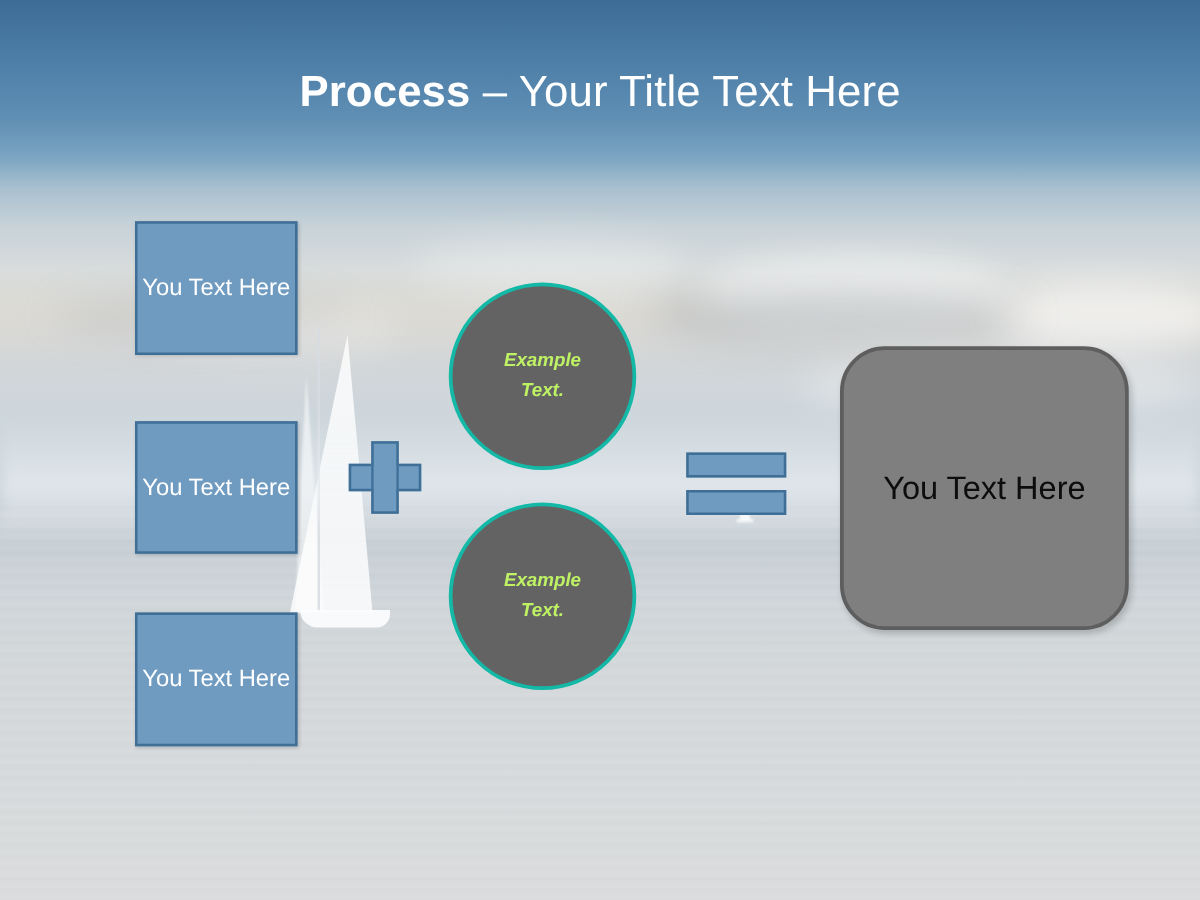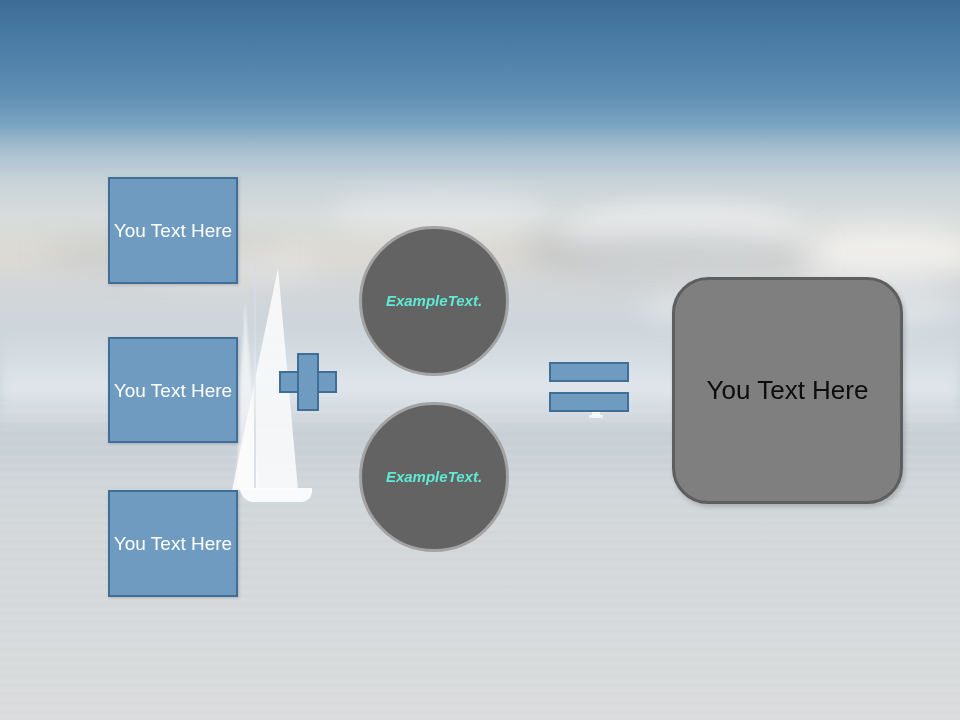--- a/index.html
+++ b/index.html
@@ -194,28 +194,28 @@
   }
   .equals .bar-top    { top: 0px; }
   .equals .bar-bottom { top: 30px; }
 
   
   .gray-circle {
     position: absolute;
     width: 150px; height: 150px;
     border-radius: 50%;
     background: #636363;
-    border: 3px solid #a3a3a3;
+    border: 3px solid #14b8a6;
     box-sizing: border-box;
     display: flex;
-    flex-direction: row;
+    flex-direction: column;
     align-items: center;
     justify-content: center;
     text-align: center;
-    color: #5eead4;
+    color: #bef264;
     font-size: 15px;
     font-weight: bold;
     font-style: italic;
     line-height: 24px;
   }
   #circle-1 { left: 359px; top: 226px; }
   #circle-2 { left: 359px; top: 402px; }
 
   
   #result-box {
@@ -252,20 +252,23 @@
   <div class="cloud" style="left:120px; top:248px; width:200px; height:36px; opacity:0.45;"></div>
   <div class="cloud" style="left:640px; top:285px; width:320px; height:46px; opacity:0.6;"></div>
 
   <div class="boat-sail-main"></div>
   <div class="boat-sail-fore"></div>
   <div class="boat-mast"></div>
   <div class="boat-hull"></div>
   <div class="boat-far"></div>
   <div class="haze"></div>
 
+  <div class="title">
+    <span class="strong">Process</span><span class="light"> – Your Title Text Here</span>
+  </div>
 
   <div class="blue-box" id="blue-box-1">
     <span>You Text Here</span>
   </div>
   <div class="blue-box" id="blue-box-2">
     <span>You Text Here</span>
   </div>
   <div class="blue-box" id="blue-box-3">
     <span>You Text Here</span>
   </div>

